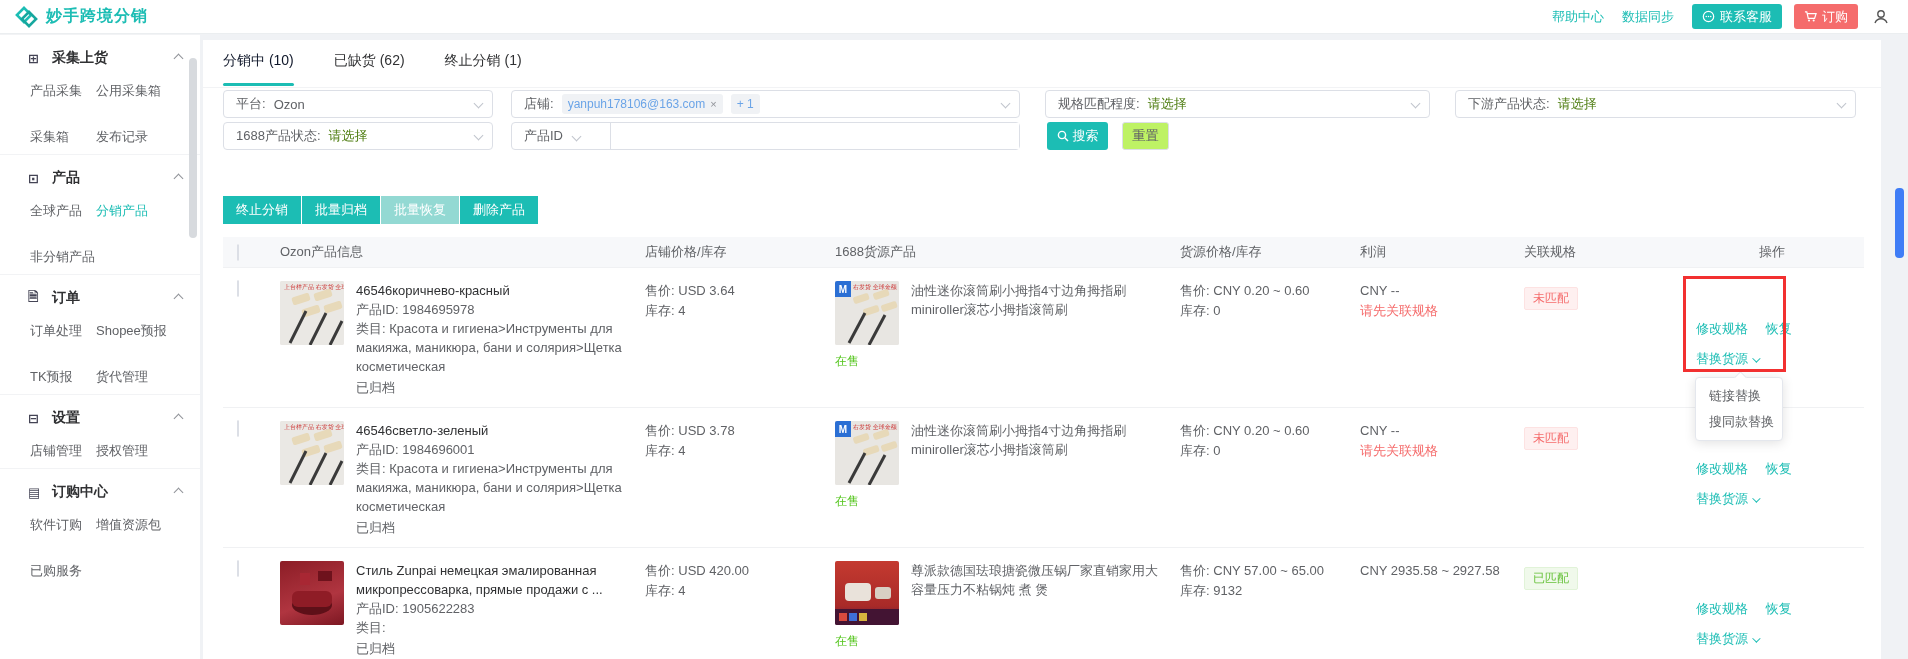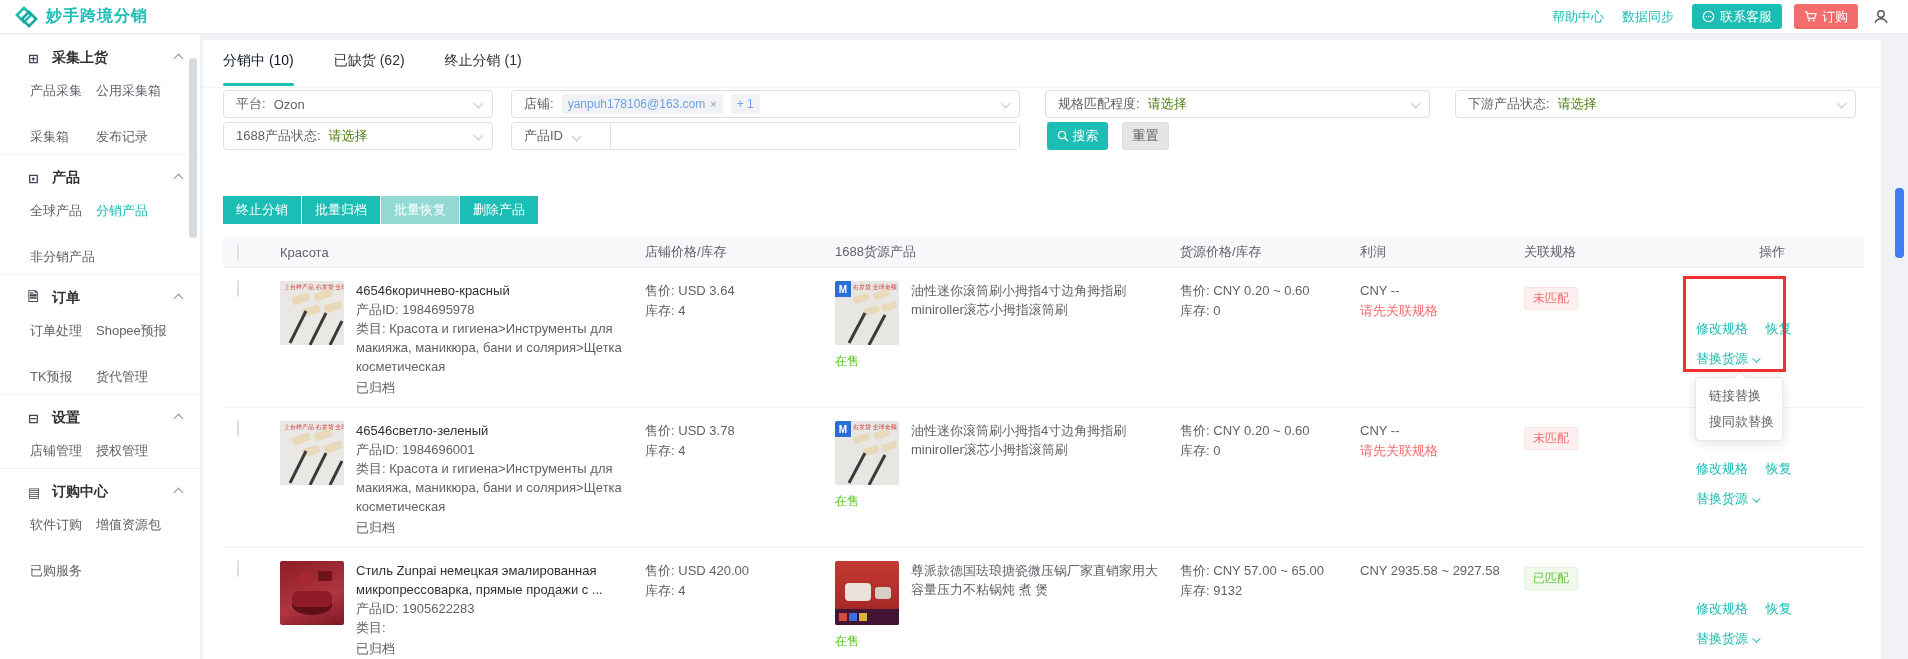--- a/index.html
+++ b/index.html
@@ -51,21 +51,21 @@
     border-right:1.5px solid #c0c4cc; border-bottom:1.5px solid #c0c4cc; transform:rotate(45deg); }
   .tag { background:#f0f2f5; border-radius:3px; height:20px; display:flex; align-items:center;
     padding:0 6px; color:#6ba4e7; font-size:12px; margin-right:8px; }
   .tag .x { color:#909399; margin-left:5px; cursor:pointer; font-size:11px; }
   .mini-sel { display:flex; align-items:center; position:relative; padding-right:20px; }
   .mini-sel .chev-down { right:6px; }
   .vdiv { width:1px; height:27px; background:#dcdfe6; margin:0 0 0 10px; }
   .btn-search { position:absolute; width:61px; height:28px; background:#1cbdb4; color:#fff; border:none;
     border-radius:3px; display:flex; align-items:center; justify-content:center; font-size:13px; }
   .btn-search svg { margin-right:4px; }
-  .btn-reset { position:absolute; width:47px; height:28px; background:#e5e5e5; color:#606266;
+  .btn-reset { position:absolute; width:47px; height:28px; background:#bef264; color:#606266;
     border:1px solid #dcdfe6; border-radius:3px; display:flex; align-items:center; justify-content:center; }
 
   .bulk { position:absolute; left:20px; top:156px; display:flex; gap:1px; }
   .bbtn { height:28px; padding:0 13px; background:#1cbdb4; color:#fff; border:none; display:flex;
     align-items:center; font-size:13px; cursor:pointer; }
   .bbtn.disabled { background:#93d9d3; }
 
   
   .table { position:absolute; left:20px; top:197px; width:1641px; }
   .trow { display:grid; grid-template-columns:47px 375px 190px 345px 170px 160px 170px 1fr; }
@@ -280,21 +280,21 @@
   <div class="bulk">
     <button class="bbtn">终止分销</button>
     <button class="bbtn">批量归档</button>
     <button class="bbtn disabled">批量恢复</button>
     <button class="bbtn">删除产品</button>
   </div>
 
   <div class="table">
     <div class="trow thead">
       <div><span class="cb"></span></div>
-      <div class="th-pad">Красота</div>
+      <div class="th-pad">Ozon产品信息</div>
       <div>店铺价格/库存</div>
       <div>1688货源产品</div>
       <div>货源价格/库存</div>
       <div class="th-pad">利润</div>
       <div class="th-pad14">关联规格</div>
       <div class="th-center">操作</div>
     </div>
 
     <div class="trow row">
       <div><span class="cb"></span></div>

